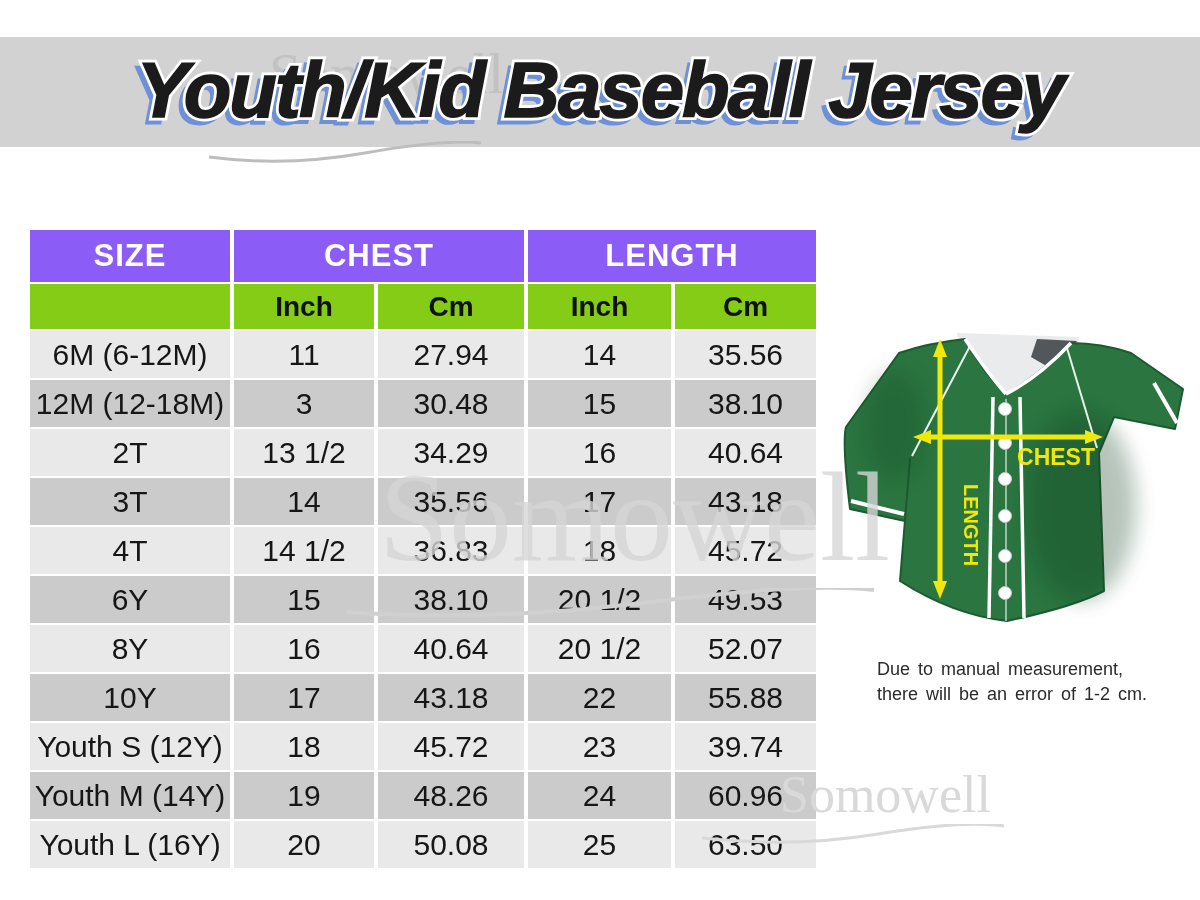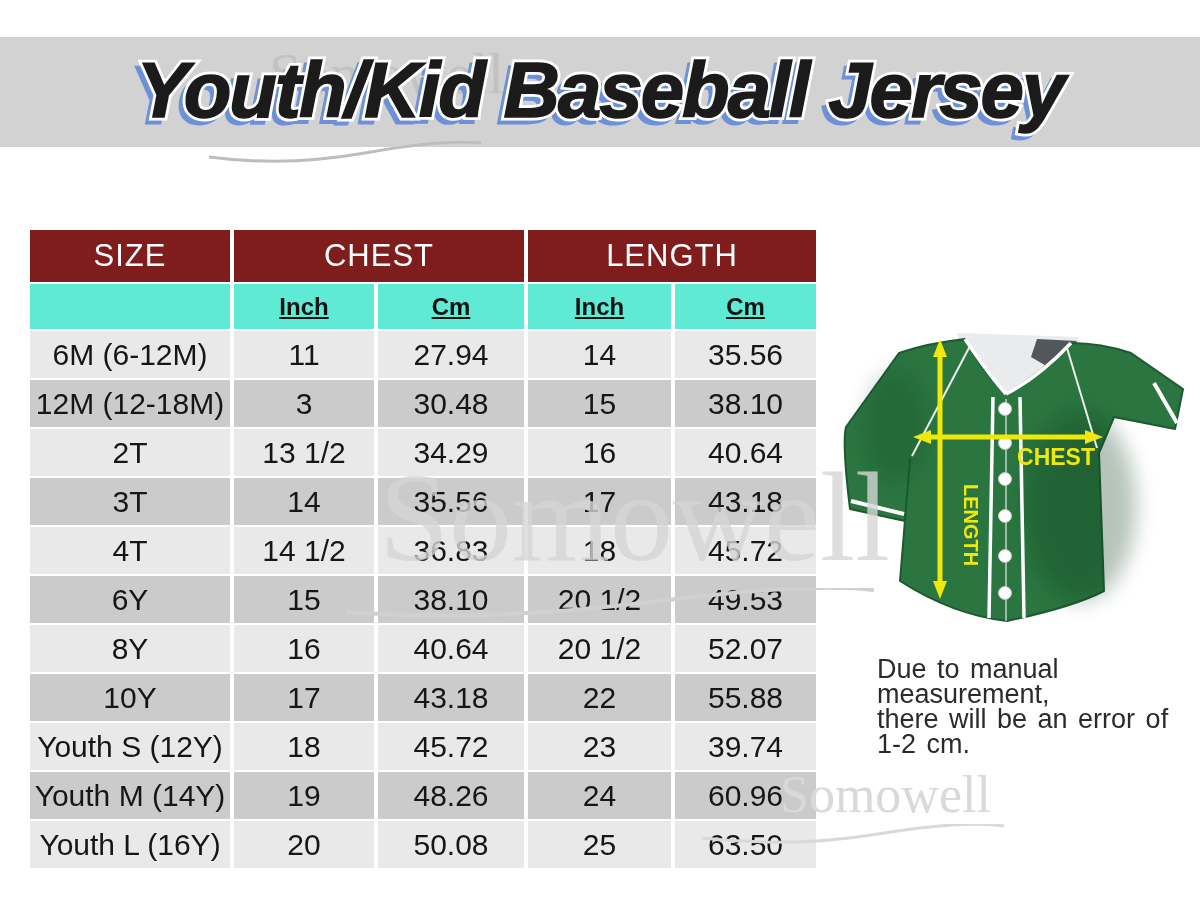--- a/index.html
+++ b/index.html
@@ -23,38 +23,38 @@
   
   .size-table{
     position:absolute;left:30px;top:230px;width:786px;z-index:2;
     display:grid;
     grid-template-columns:200px 140px 146px 143px 141px;
     grid-template-rows:52px 45px;
     grid-auto-rows:47px;
     gap:2px 4px;background:#ffffff;
   }
   .tcell{display:flex;align-items:center;justify-content:center;}
-  .hdr{background:#7f1d1d;color:#ffffff;font-weight:400;font-size:31px;letter-spacing:1px;}
+  .hdr{background:#8b5cf6;color:#ffffff;font-weight:700;font-size:31px;letter-spacing:1px;}
   .h-size{grid-row:1;grid-column:1;}
   .h-chest{grid-row:1;grid-column:2/4;}
   .h-length{grid-row:1;grid-column:4/6;}
-  .sub{background:#5eead4;color:#111;font-weight:700;font-size:24px;text-decoration:underline;}
+  .sub{background:#84cc16;color:#111;font-weight:700;font-size:28px;}
   .s-blank{grid-row:2;grid-column:1;}
   .cell{font-size:30px;color:#161616;}
   .cell-light{background:#e9e9e9;}
   .cell-dark{background:#cbcbcb;text-align:right;}
   
   .wm-mid{position:absolute;left:332px;top:455px;font-size:126px;color:#d6d6d6;opacity:.8;z-index:5;}
   .wm-bottom{position:absolute;left:733px;top:769px;font-size:52px;color:#d9d9d9;z-index:2;}
   
   .jersey{position:absolute;left:843px;top:331px;z-index:4;}
   
   .note{
     position:absolute;left:877px;top:657px;width:300px;z-index:3;
-    font-size:27px;line-height:25px;color:#2b2b2b;word-spacing:3px;
+    font-size:18px;line-height:25px;color:#2b2b2b;word-spacing:3px;
   }
 </style>
 </head>
 <body>
 
 <div class="banner">
   <div class="wm wm-top">Somowell</div>
   <svg class="wm-swoosh" style="left:205px;top:104px;z-index:1;" width="280" height="24">
     <path d="M4,16 Q80,26 160,12 T276,2" stroke="#bdbdbd" stroke-width="3" fill="none"></path>
   </svg>

